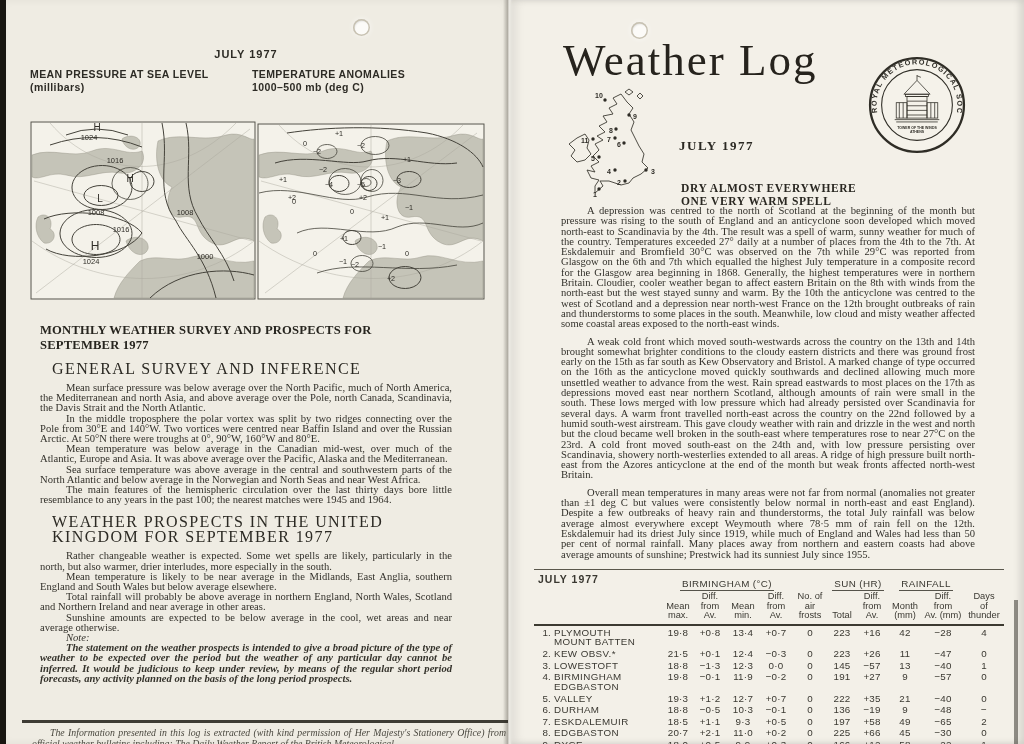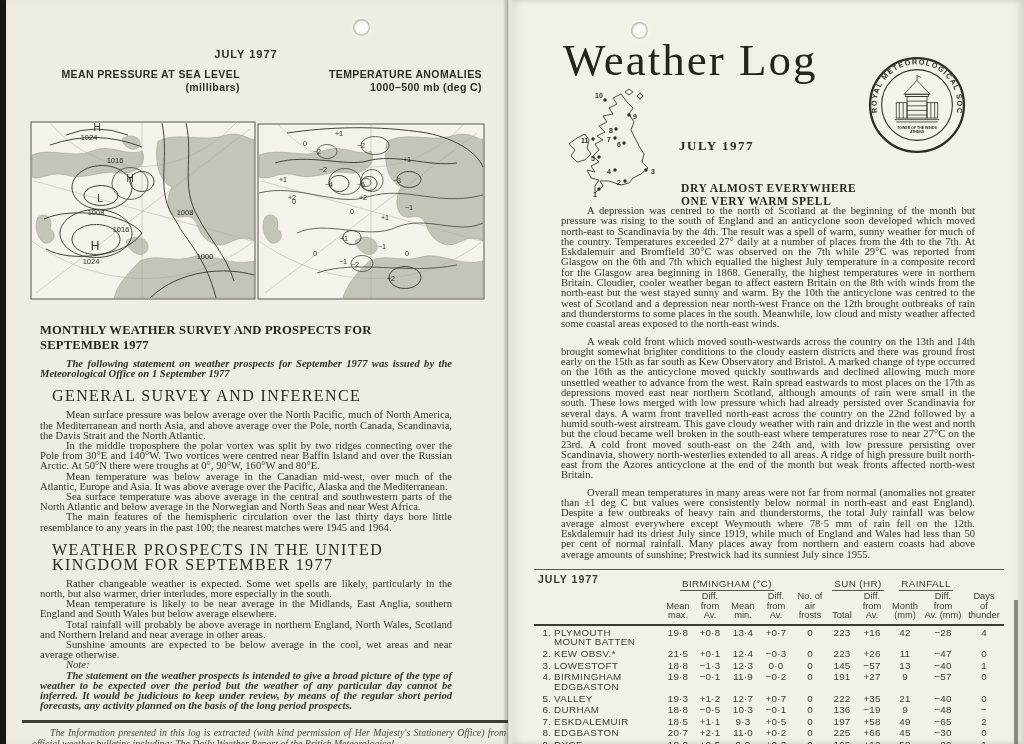--- a/index.html
+++ b/index.html
@@ -10,21 +10,21 @@
   #page-right{left:511px;width:513px;background:#f3f0e8;box-shadow:inset 6px 0 9px rgba(0,0,0,.07), inset -5px 0 6px rgba(0,0,0,.10);}
   .edge-left{position:absolute;left:0;top:0;width:6px;height:744px;background:#181611;}
   .seam{position:absolute;left:503px;top:0;width:10px;height:744px;
         background:linear-gradient(90deg,rgba(0,0,0,0) 0%,rgba(40,35,25,.28) 45%,rgba(255,255,255,.25) 62%,rgba(0,0,0,0) 100%);}
   .hole{position:absolute;width:17px;height:17px;border-radius:50%;background:#fcfbf8;
         box-shadow:inset 0 0 0 1.5px #c8c2b2, inset 1px 2px 2px rgba(0,0,0,.15), 0 0 6px rgba(255,255,255,.6);}
 
   
   .lp-date{position:absolute;left:120px;top:48px;width:240px;text-align:center;
            font-family:"Liberation Sans",sans-serif;font-weight:bold;font-size:11px;letter-spacing:1px;color:#2d2b25;}
-  .map-title{position:absolute;text-align:right;font-family:"Liberation Sans",sans-serif;
+  .map-title{position:absolute;text-align:left;font-family:"Liberation Sans",sans-serif;
              font-weight:bold;font-size:10.5px;line-height:13px;letter-spacing:.4px;color:#2d2b25;}
   #mt1{left:24px;top:68px;width:210px;}
   #mt2{left:246px;top:68px;width:230px;}
   .mapbox{position:absolute;background:#f4f2ea;}
   #map1{left:24px;top:121px;}
   #map2{left:251px;top:123px;}
   svg .contour{fill:none;stroke:#44423a;stroke-width:1;}
   svg .contour.thin{stroke-width:.8;}
   svg .grat{fill:none;stroke:#aaa89c;stroke-width:.45;}
   svg .land{fill:#c5c4b8;stroke:#8f8d80;stroke-width:.4;}
@@ -198,21 +198,20 @@
           <text x="86" y="141" font-size="7.2" text-anchor="middle">−1</text>
           <text x="98" y="144" font-size="7.2" text-anchor="middle">−2</text>
           <text x="58" y="133" font-size="7.2" text-anchor="middle">0</text>
           <text x="150" y="133" font-size="7.2" text-anchor="middle">0</text>
           <text x="134" y="158" font-size="7.2" text-anchor="middle">+2</text>
         </g>
     </svg>
 
     <div class="lp-text">
       <div class="h-bold">MONTHLY WEATHER SURVEY AND PROSPECTS FOR SEPTEMBER 1977</div>
-      <p class="issued">The following statement on weather prospects for September 1977 was issued by the Meteorological Office on 1 September 1977</p>
       <div class="h-caps">GENERAL SURVEY AND INFERENCE</div>
       <div>
           <p>Mean surface pressure was below average over the North Pacific, much of North America, the Mediterranean and north Asia, and above average over the Pole, north Canada, Scandinavia, the Davis Strait and the North Atlantic.</p>
           <p>In the middle troposphere the polar vortex was split by two ridges connecting over the Pole from 30°E and 140°W. Two vortices were centred near Baffin Island and over the Russian Arctic. At 50°N there were troughs at 0°, 90°W, 160°W and 80°E.</p>
           <p>Mean temperature was below average in the Canadian mid-west, over much of the Atlantic, Europe and Asia. It was above average over the Pacific, Alaska and the Mediterranean.</p>
           <p>Sea surface temperature was above average in the central and southwestern parts of the North Atlantic and below average in the Norwegian and North Seas and near West Africa.</p>
           <p>The main features of the hemispheric circulation over the last thirty days bore little resemblance to any years in the past 100; the nearest matches were 1945 and 1964.</p>
         </div>
       <div class="h-caps">WEATHER PROSPECTS IN THE UNITED KINGDOM FOR SEPTEMBER 1977</div>
       <div>

